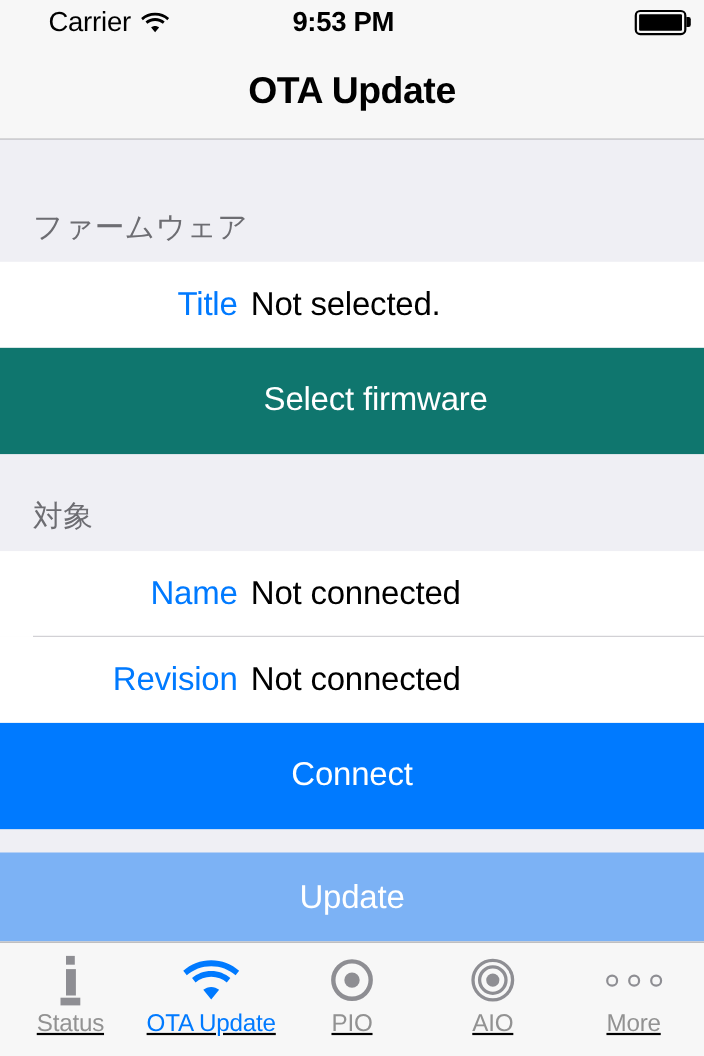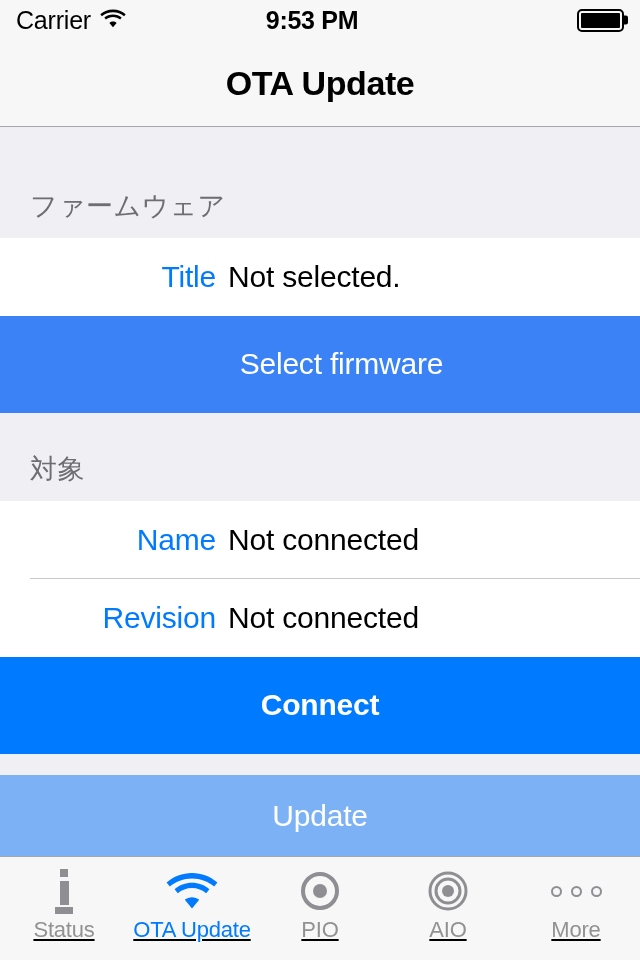--- a/index.html
+++ b/index.html
@@ -30,22 +30,23 @@
     height: 40px;
     flex: 0 0 40px;
     background: #F7F7F7;
     display: flex;
     align-items: center;
     padding: 0 16px;
     position: relative;
   }
   .sb-left {
     display: flex;
-    align-items: center;
+    align-items: flex-end;
     gap: 9px;
+    margin-left: 28px;
   }
   .sb-carrier {
     font-size: 25px;
     color: #000;
     letter-spacing: -0.2px;
   }
   .sb-wifi { display:block; }
   .sb-center {
     position: absolute;
     left: 0; right: 16px;
@@ -168,22 +169,22 @@
     align-items: center;
     justify-content: center;
     width: 100%;
     border: none;
     color: #FFFFFF;
     font-size: 30px;
     font-family: inherit;
     letter-spacing: -0.2px;
     cursor: pointer;
   }
-  .btn-select { background: #3b82f6; height: 100px; padding-left: 43px; }
-  .btn-connect { background: #007AFF; height: 99px; font-weight: bold; }
+  .btn-select { background: #0f766e; height: 100px; padding-left: 43px; }
+  .btn-connect { background: #007AFF; height: 99px; }
   .btn-update  { background: #7CB2F5; height: 83px; }
 
   .gap { background: #EFEFF4; }
   .gap-sm { height: 22px; }
 
   
   .tab-bar {
     flex: 0 0 104px;
     height: 104px;
     background: #F7F7F7;

